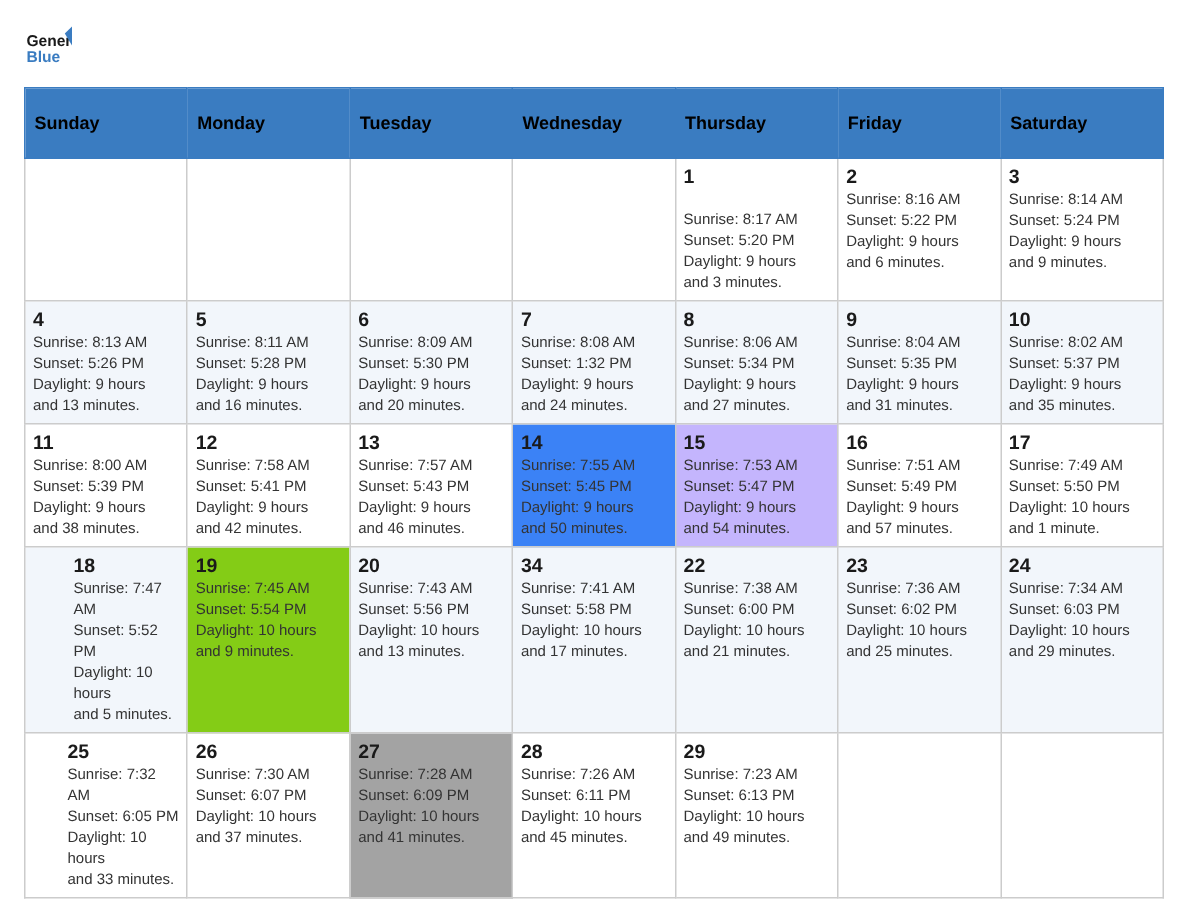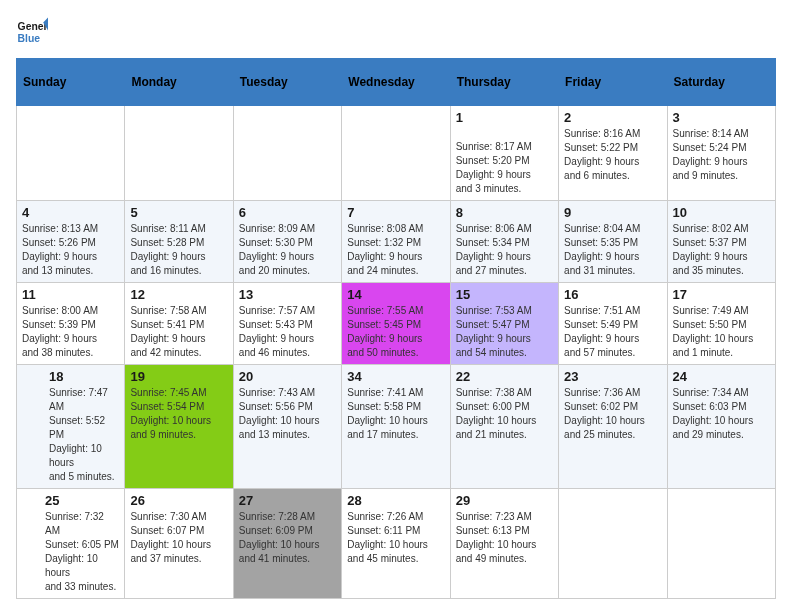--- a/index.html
+++ b/index.html
@@ -207,21 +207,21 @@
 Daylight: 9 hours
 and 42 minutes.</div>
         </td>
         <td style="background-color: rgb(255, 255, 255);">
           <span class="date-num">13</span>
           <div class="cell-text" style="white-space: pre-line;">Sunrise: 7:57 AM
 Sunset: 5:43 PM
 Daylight: 9 hours
 and 46 minutes.</div>
         </td>
-        <td style="background-color: #d946ef; margin-top: 12px;">
+        <td style="background-color: #3b82f6; margin-top: 12px;">
           <span class="date-num">14</span>
           <div class="cell-text" style="white-space: pre-line;">Sunrise: 7:55 AM
 Sunset: 5:45 PM
 Daylight: 9 hours
 and 50 minutes.</div>
         </td>
         <td style="background-color: #c4b5fd;">
           <span class="date-num">15</span>
           <div class="cell-text" style="white-space: pre-line;">Sunrise: 7:53 AM
 Sunset: 5:47 PM

